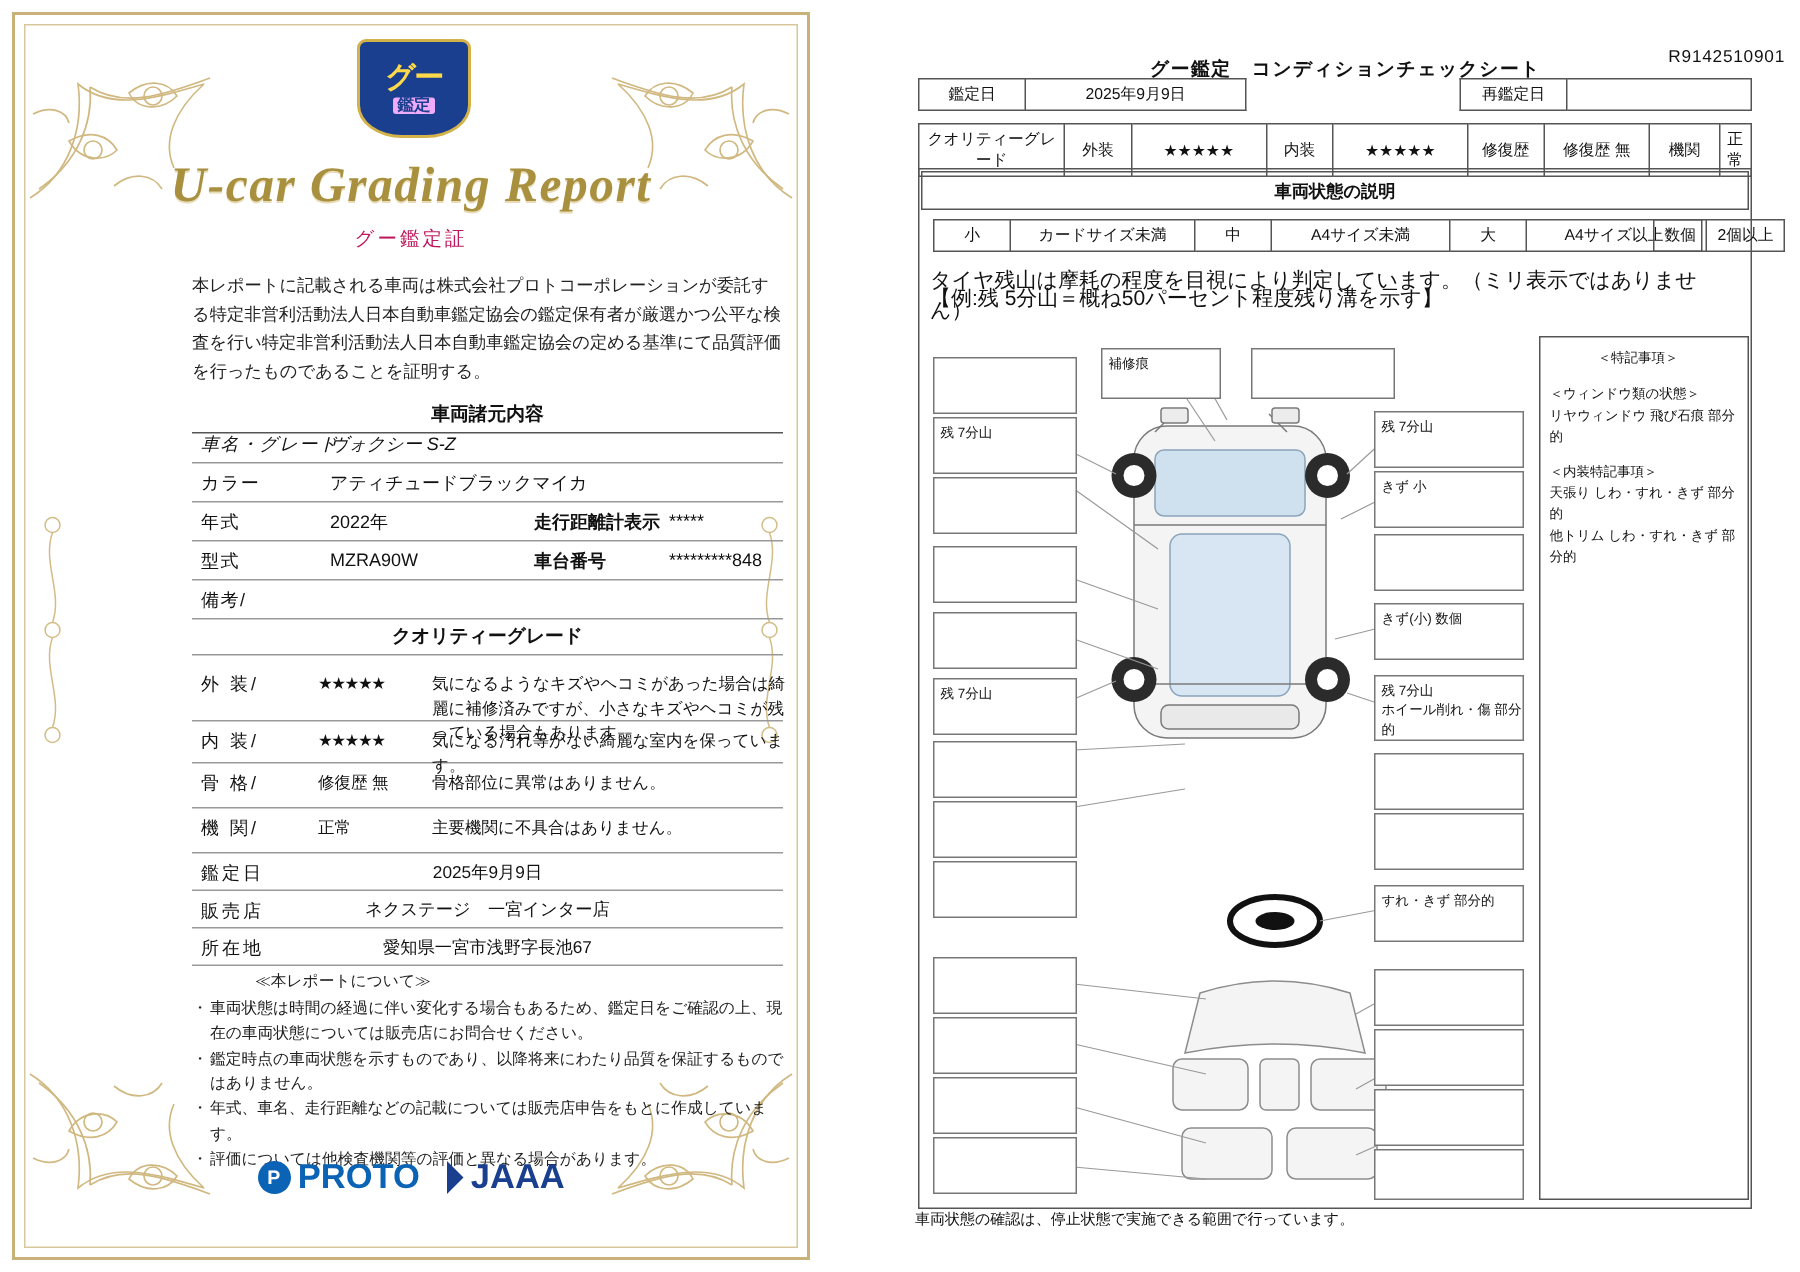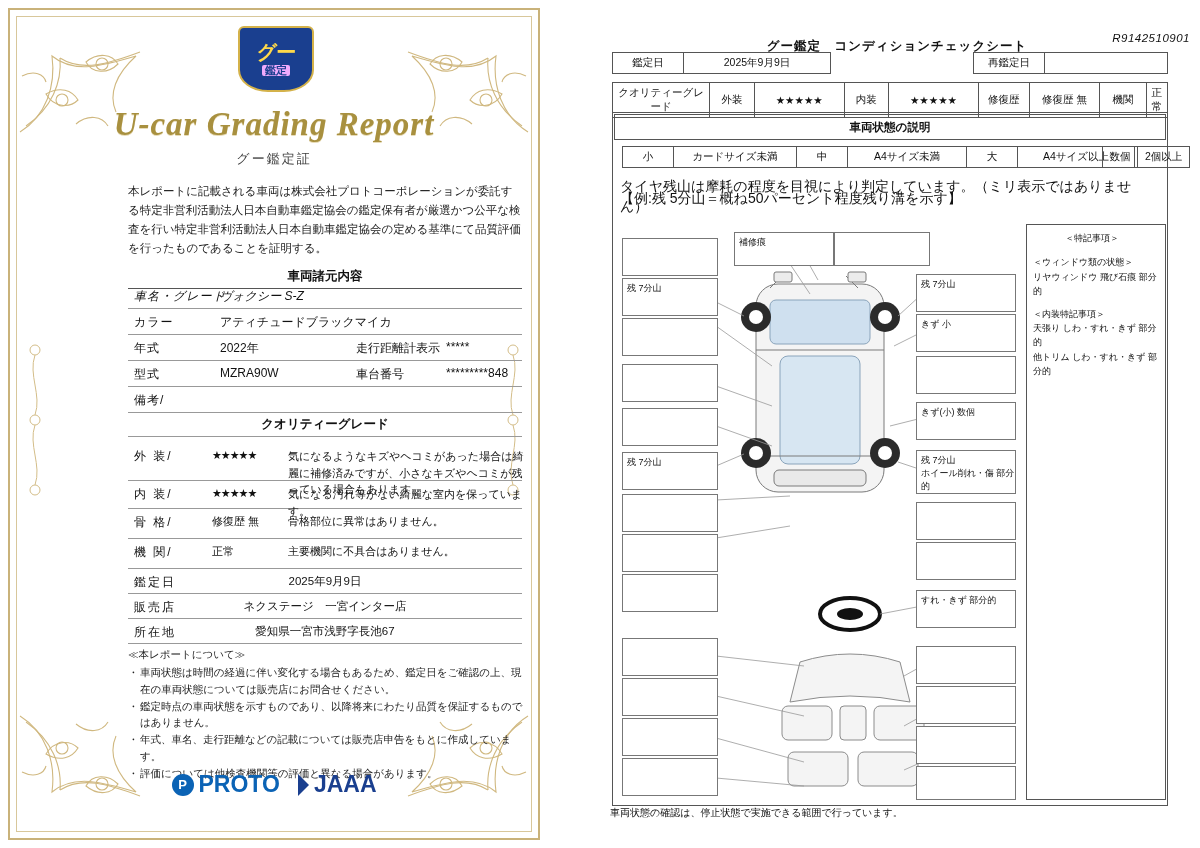--- a/index.html
+++ b/index.html
@@ -51,58 +51,58 @@
 
   .cert-title{
     position:absolute;top:96px;left:0;right:0;text-align:center;
     font-family:"Liberation Serif", serif;
     font-style:italic;font-weight:bold;font-size:33px;
     color:#a8903f;letter-spacing:1px;
     text-shadow:0 1px 0 #e8dcb8;
   }
   .cert-sub{
     position:absolute;top:140px;left:0;right:0;text-align:center;
-    font-size:13px;color:#404040;letter-spacing:2px;
+    font-size:13px;color:#be185d;letter-spacing:2px;
   }
   .cert-para{
     position:absolute;top:172px;left:118px;width:394px;
     font-size:11.5px;line-height:1.65;color:#222;text-align:left;
   }
 
   .sec-head{
     position:absolute;left:118px;width:394px;text-align:center;
     font-size:12.5px;font-weight:bold;color:#111;
     border-bottom:1px solid #555;padding-bottom:3px;
   }
 
   .kv{position:absolute;left:118px;width:394px;border-bottom:1px solid #999;height:26px;}
   .kv .k{position:absolute;left:6px;top:6px;font-size:12px;letter-spacing:1px;}
   .kv .v{position:absolute;left:92px;top:6px;font-size:12px;}
-  .kv .k2{position:absolute;left:228px;top:6px;font-size:12px;}
+  .kv .k2{position:absolute;left:228px;top:6px;font-size:12px;font-weight:bold;}
   .kv .v2{position:absolute;left:318px;top:6px;font-size:12px;}
 
   .grade-head{
     position:absolute;left:118px;width:394px;text-align:center;font-size:12.5px;
     font-weight:bold;border-bottom:1px solid #999;padding-bottom:3px;
   }
   .grow{position:absolute;left:118px;width:394px;border-bottom:1px solid #999;}
   .grow .lbl{position:absolute;left:6px;top:6px;font-size:12px;letter-spacing:2px;text-align:right;}
   .grow .stars{position:absolute;left:84px;top:7px;font-size:11px;letter-spacing:-1px;color:#111;}
   .grow .txt{position:absolute;left:160px;top:6px;font-size:11px;line-height:1.5;}
   .grow .mid{position:absolute;left:84px;top:6px;font-size:11px;}
   .grow .txt2{position:absolute;left:160px;top:6px;font-size:11px;}
 
   .crow{position:absolute;left:118px;width:394px;border-bottom:1px solid #999;height:25px;}
   .crow .k{position:absolute;left:6px;top:6px;font-size:12px;letter-spacing:2px;}
   .crow .v{position:absolute;left:0;right:0;top:6px;text-align:center;font-size:11.5px;}
 
   .notes{
     position:absolute;left:118px;width:400px;font-size:10.5px;line-height:1.55;color:#222;
   }
-  .notes .nh{margin-bottom:2px;}
+  .notes .nh{margin-bottom:2px;margin-left:42px;}
   .notes li{margin-bottom:1px;list-style:none;position:relative;padding-left:12px;}
   .notes li:before{content:"・";position:absolute;left:0;top:0;}
   .notes ul{margin:0;padding:0;}
 
   .brands{
     position:absolute;left:0;right:0;bottom:40px;display:flex;justify-content:center;align-items:center;gap:18px;
   }
   .proto{display:flex;align-items:center;gap:5px;}
   .proto-mark{width:22px;height:22px;border-radius:50%;background:#0b63b5;color:#fff;font-size:13px;font-weight:bold;display:flex;align-items:center;justify-content:center;}
   .proto-text{font-size:23px;font-weight:bold;color:#0b63b5;letter-spacing:0px;font-family:"Liberation Sans",sans-serif;}
@@ -112,21 +112,21 @@
 
   
   .right-sheet{
     position:absolute;left:604px;top:26px;width:586px;height:796px;
     box-sizing:border-box;
   }
   .r-title{
     position:absolute;left:0;right:0;top:8px;text-align:center;font-size:12.5px;font-weight:bold;letter-spacing:1px;
   }
   .r-code{
-    position:absolute;right:0;top:8px;font-size:11.5px;letter-spacing:.5px;font-style:italic;
+    position:absolute;right:0;top:8px;font-size:11.5px;letter-spacing:.5px;
   }
 
   .tbl{position:absolute;border-collapse:collapse;}
   .tbl td{border:1px solid #555;font-size:10.5px;padding:3px 5px;vertical-align:middle;}
   .c{text-align:center;}
 
   .box{position:absolute;border:1px solid #555;box-sizing:border-box;}
   .hdr-center{font-size:11.5px;font-weight:bold;text-align:center;}
 
   .note-small{font-size:14px;line-height:1.45;}
@@ -454,21 +454,21 @@
       <span class="t">残 7分山</span>
     </div>
     <div class="ann" style="left:18px;top:468px;width:96px;height:38px;"></div>
     <div class="ann" style="left:18px;top:508px;width:96px;height:38px;"></div>
     <div class="ann" style="left:18px;top:548px;width:96px;height:38px;"></div>
     <div class="ann" style="left:18px;top:612px;width:96px;height:38px;"></div>
     <div class="ann" style="left:18px;top:652px;width:96px;height:38px;"></div>
     <div class="ann" style="left:18px;top:692px;width:96px;height:38px;"></div>
     <div class="ann" style="left:18px;top:732px;width:96px;height:38px;"></div>
 
-    <div class="ann" style="left:130px;top:206px;width:100px;height:34px;">
+    <div class="ann" style="left:130px;top:206px;width:80px;height:34px;">
       <span class="t">補修痕</span>
     </div>
     <div class="ann" style="left:230px;top:206px;width:96px;height:34px;"></div>
 
     <div class="ann" style="left:312px;top:248px;width:100px;height:38px;">
       <span class="t">残 7分山</span>
     </div>
     <div class="ann" style="left:312px;top:288px;width:100px;height:38px;">
       <span class="t">きず 小</span>
     </div>

